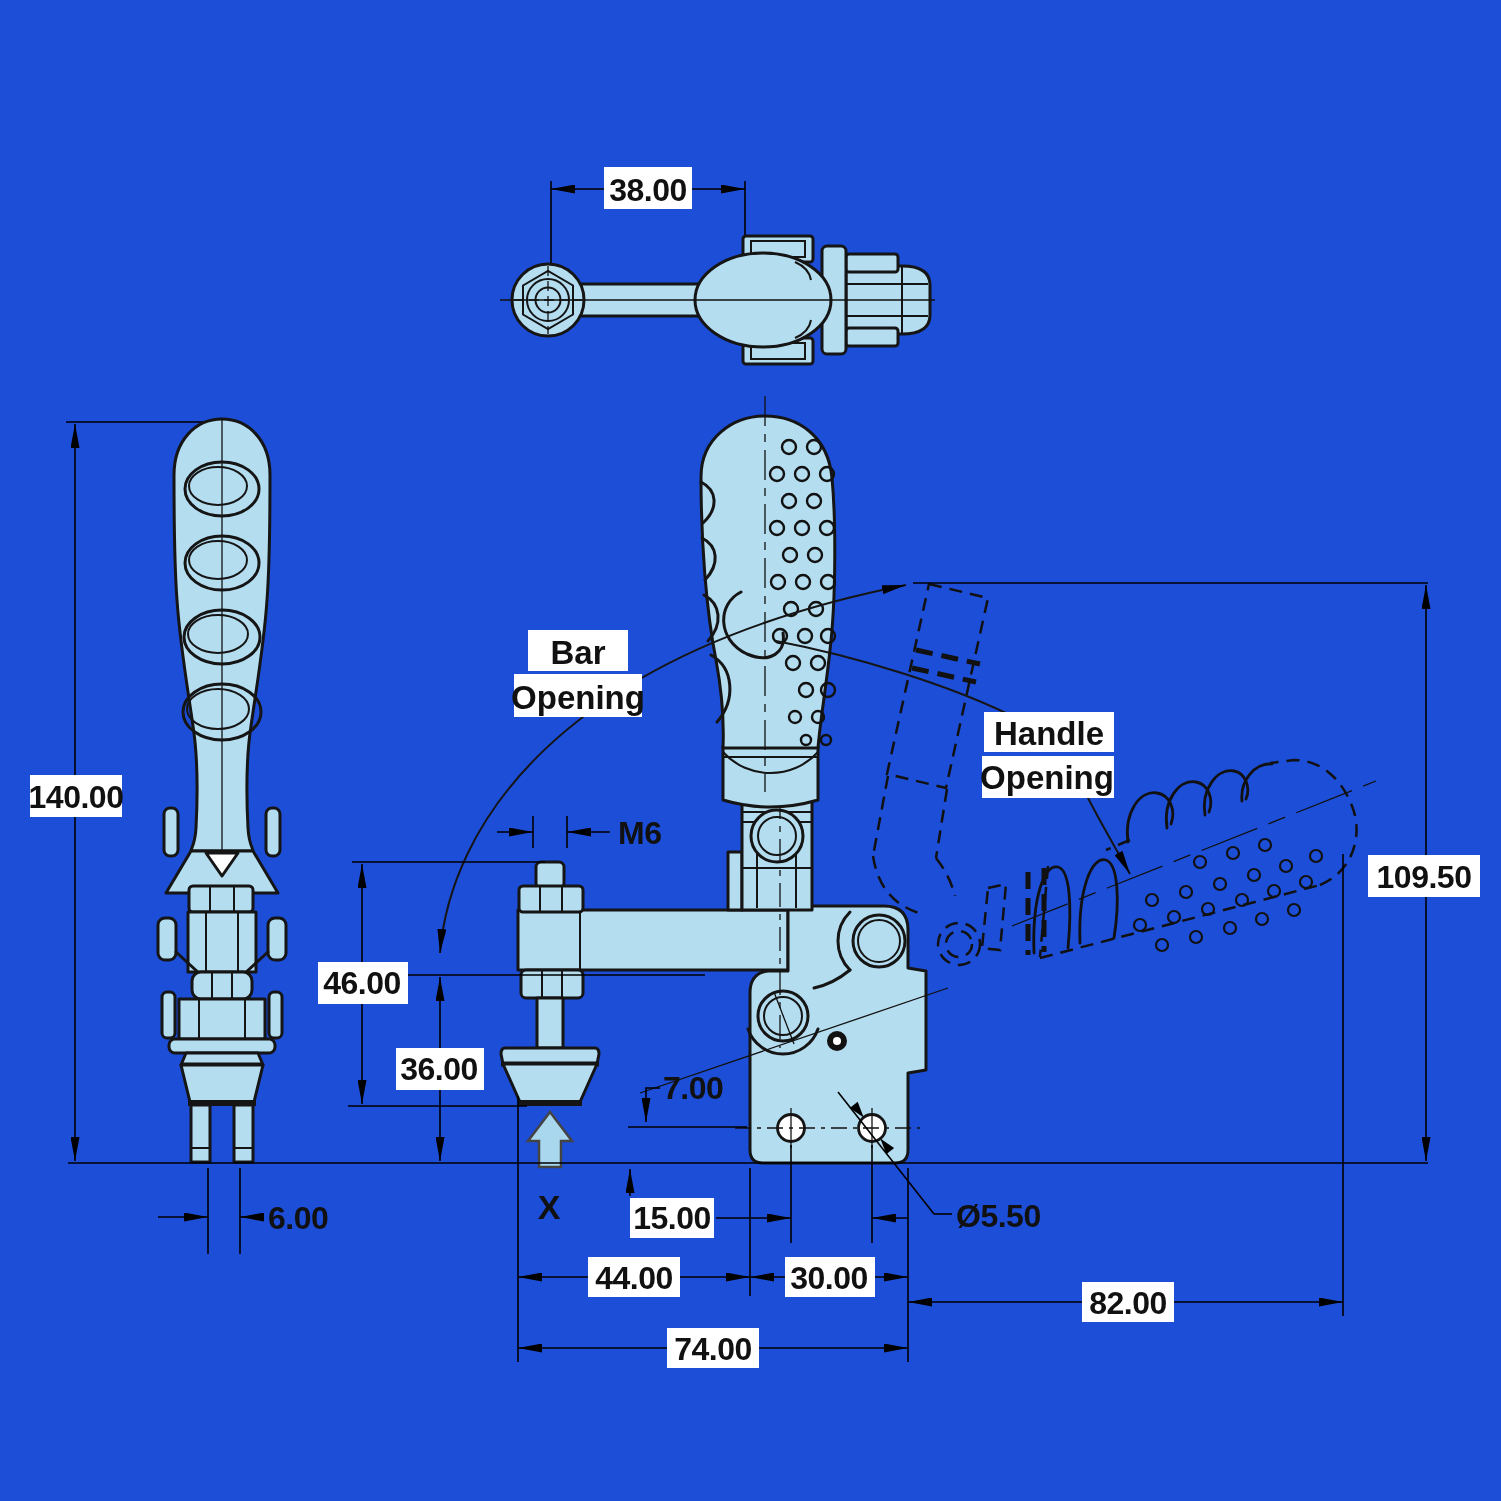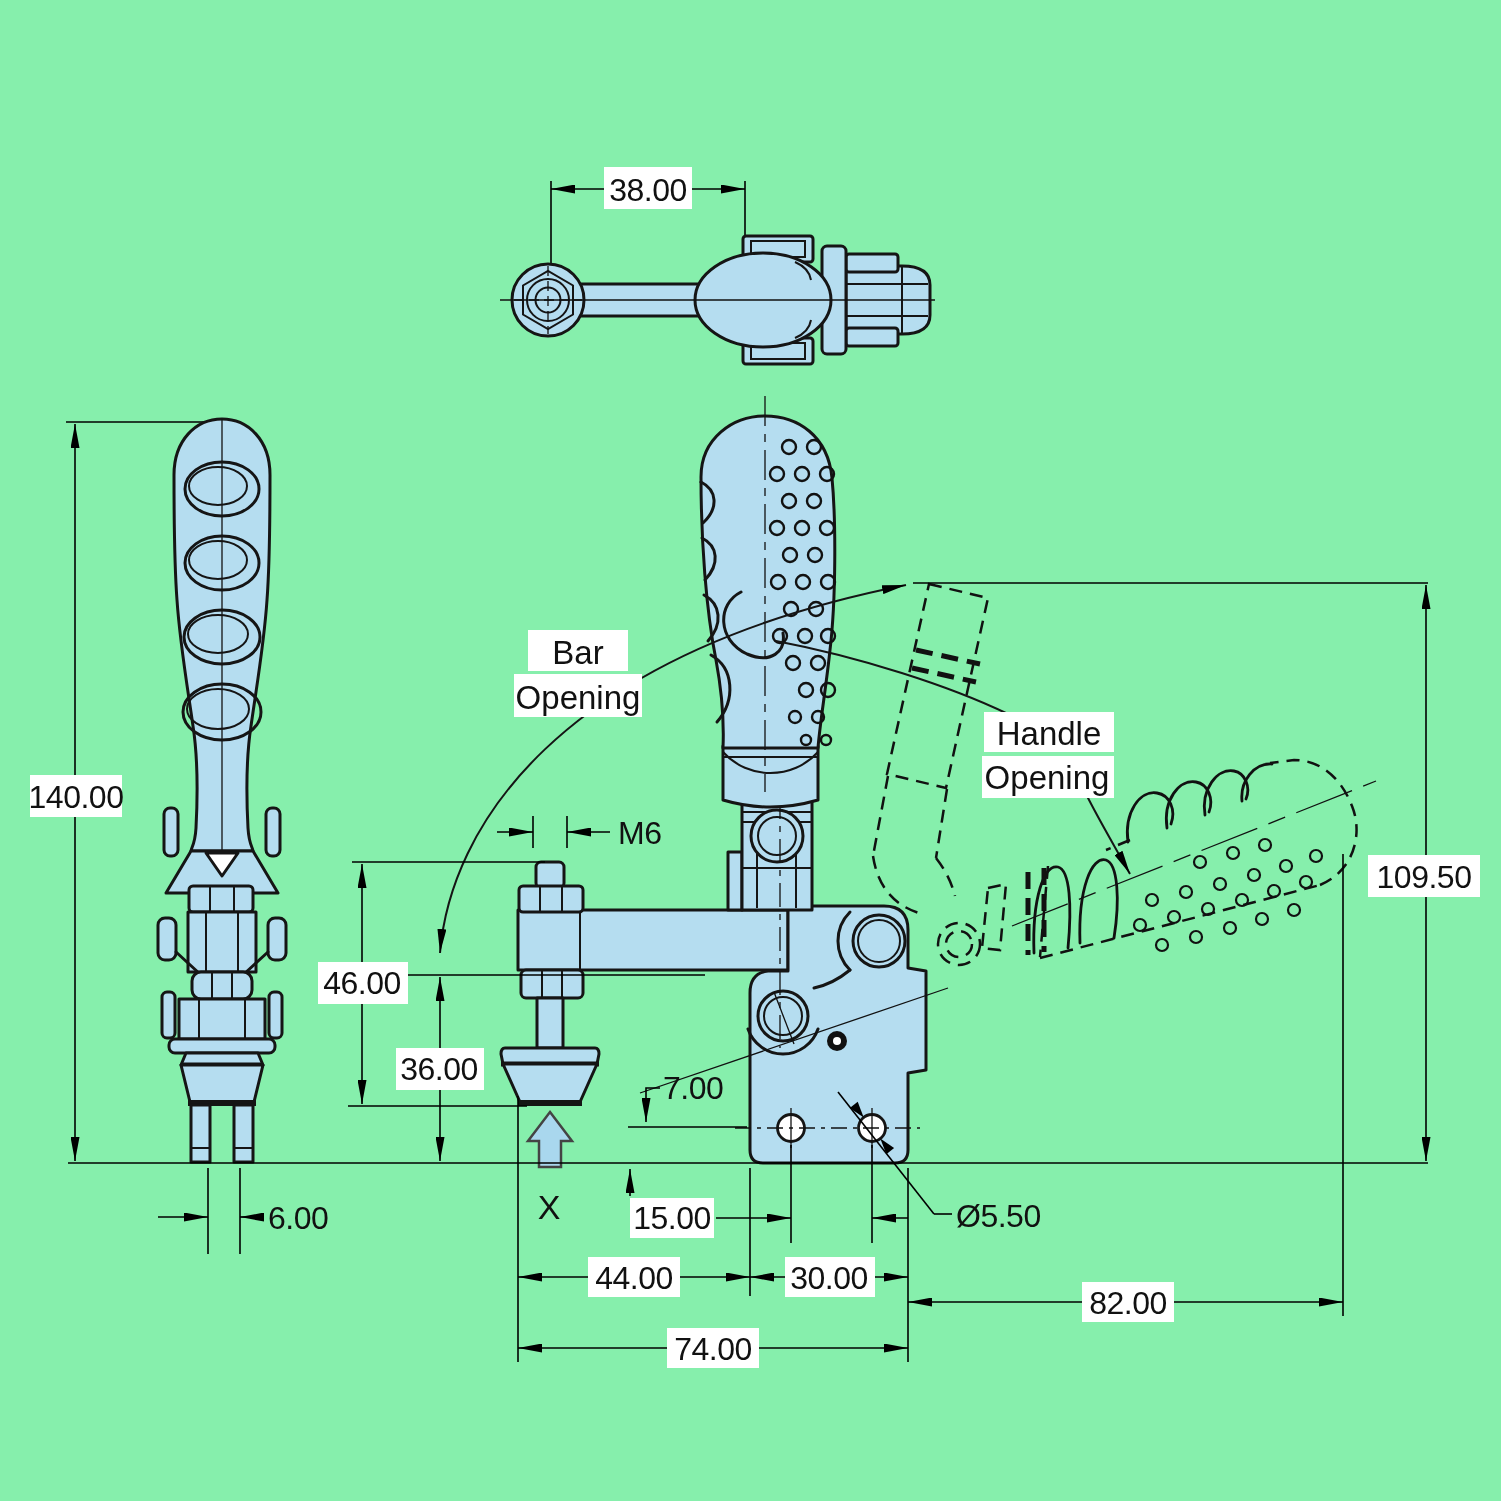--- a/index.html
+++ b/index.html
@@ -1,16 +1,16 @@
 <!DOCTYPE html>
 <html><head>
 <meta charset="utf-8">
 <style>
   html,body{margin:0;padding:0;background:#fff;}
-  .page{width:1501px;height:1501px;background:#86efac;position:relative;overflow:hidden;}
+  .page{width:1501px;height:1501px;background:#1d4ed8;position:relative;overflow:hidden;font-weight:bold;}
   svg{display:block;}
   text{font-family:"Liberation Sans",sans-serif;fill:#111;}
   .dim{font-size:32px;letter-spacing:-0.5px;}
   .lbl{font-size:33px;}
   .xref{font-size:34px;}
   .part{fill:#b5ddf0;stroke:#151515;stroke-width:3;stroke-linejoin:round;}
   .ln{stroke:#151515;stroke-width:2;fill:none;}
   .ln3{stroke:#151515;stroke-width:3;fill:none;stroke-linecap:round;}
   .thin{stroke:#000;stroke-width:1.6;fill:none;}
   .cl{stroke:#111;stroke-width:1.3;fill:none;}

